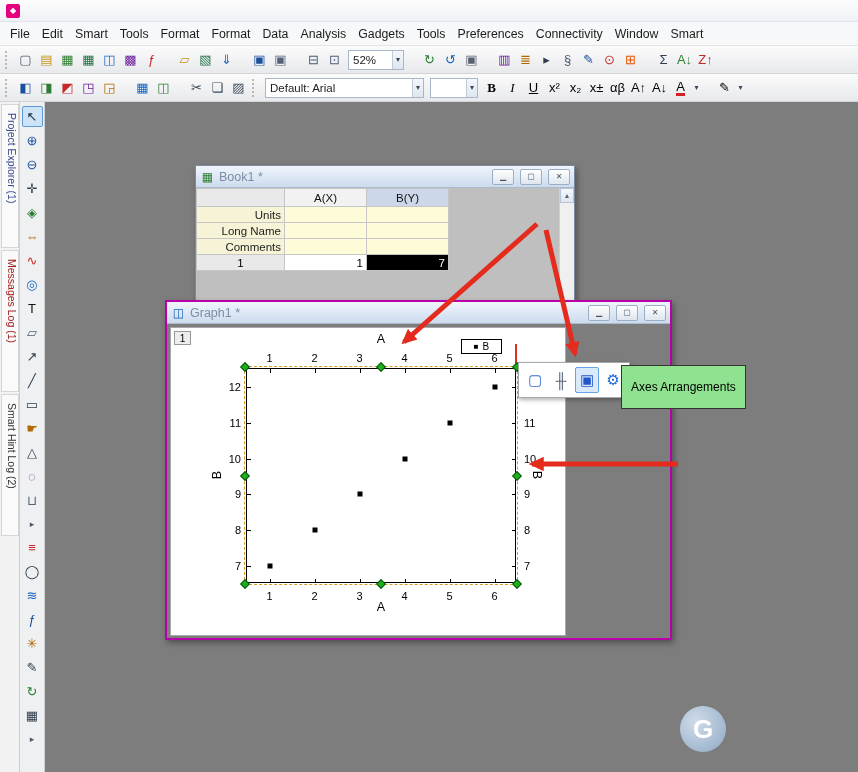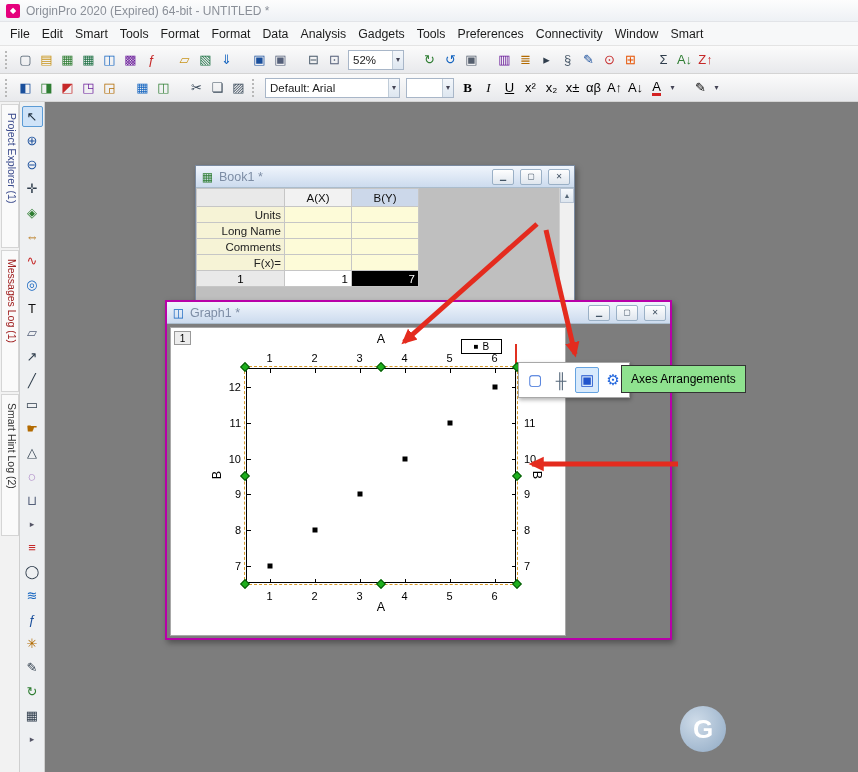--- a/index.html
+++ b/index.html
@@ -15,21 +15,21 @@
 .toolbar{position:absolute;left:0;width:858px;height:28px;background:linear-gradient(#fbfbfb,#e8e9ec);border-bottom:1px solid #d4d4d4;display:flex;align-items:center;padding-left:2px;z-index:60;}
 #toolbar1{top:46px;}
 #toolbar2{top:74px;}
 .grip{width:6px;height:18px;border-left:2px dotted #b8b8b8;margin:0 4px 0 3px;flex:none;}
 .iconlist{display:flex;align-items:center;}
 .tbtn{width:21px;height:21px;display:flex;align-items:center;justify-content:center;border:1px solid transparent;border-radius:2px;flex:none;}
 .tbtn .glyph{font-size:13px;line-height:1;white-space:nowrap;}
 .combo{height:20px;background:#fff;border:1px solid #a8b6c8;display:flex;align-items:center;font-size:11.5px;padding-left:4px;margin:0 3px;flex:none;color:#222;}
 .combo .caret{margin-left:auto;font-size:8px;color:#445;background:linear-gradient(#f4f7fb,#dde6f0);height:100%;display:flex;align-items:center;padding:0 3px;border-left:1px solid #c0ccd8;}
 .combo.zoom{width:56px;}
-.combo.font{width:135px;}
+.combo.font{width:159px;}
 .combo.size{width:48px;}
 .fmt[data-variant="b"] .glyph{font-weight:bold;font-family:"Liberation Serif",serif;}
 .fmt[data-variant="i"] .glyph{font-style:italic;font-family:"Liberation Serif",serif;}
 .fmt[data-variant="u"] .glyph{text-decoration:underline;}
 .fmt[data-variant="color"] .glyph{border-bottom:3px solid #d42222;}
 .fmt[data-variant="caret"]{width:11px;}
 .fmt[data-variant="caret"] .glyph{font-size:8px;color:#445;}
 
 
 .workspace{position:absolute;left:0;top:102px;width:858px;height:670px;background:#7d7d7d;overflow:hidden;}
@@ -46,21 +46,21 @@
 .win-icon{width:15px;height:15px;font-size:12px;display:flex;align-items:center;justify-content:center;flex:none;}
 .win-btn{width:22px;height:16px;background:linear-gradient(#fefefe,#dfe6ee);border:1px solid #9ab0c6;border-radius:2px;font-size:8px;display:flex;align-items:center;justify-content:center;color:#456;margin-left:2px;flex:none;}
 .win-content{position:absolute;left:0;right:0;top:22px;bottom:0;background:#bfbfbf;overflow:hidden;}
 
 
 #book1{left:195px;top:63px;width:380px;height:185px;z-index:1;}
 .sheet{border-collapse:collapse;font-size:11.5px;table-layout:fixed;}
 .sheet td,.sheet th{border:1px solid #c6c6c6;height:16px;padding:0 3px;font-weight:normal;overflow:hidden;white-space:nowrap;}
 .sheet tr:first-child td,.sheet tr:first-child th{height:18px;}
 .corner{width:88px;background:#e9e9e9;}
-.colhead{width:67px;background:#f2f2f2;text-align:center;color:#111;}
+.colhead{width:82px;background:#f2f2f2;text-align:center;color:#111;}
 .colhead.sel{background:#ccd8ea;}
 .rowlab{background:#f6f3d6;text-align:right;color:#222;}
 .ycell{background:#fdfbd8;}
 .rowidx{background:#e9e9e9;text-align:center;}
 .acell{background:#ffffff;text-align:right;}
 .bcell{background:#000000;color:#fff;text-align:right;}
 .vscroll{position:absolute;right:0;top:0;bottom:0;width:15px;background:#f0f0f0;border-left:1px solid #d0d0d0;}
 .scroll-btn{height:15px;background:linear-gradient(#f6f9fc,#dde5ee);border:1px solid #b8c4d4;font-size:7px;color:#567;display:flex;align-items:center;justify-content:center;}
 .scroll-btn.bottom{position:absolute;bottom:0;left:0;right:0;}
 
@@ -87,37 +87,36 @@
 .axis-title.left{left:46px;top:147px;transform:translate(-50%,-50%) rotate(-90deg);}
 .axis-title.right{left:366px;top:147px;transform:translate(-50%,-50%) rotate(90deg);}
 .legend{position:absolute;left:290px;top:11px;width:41px;height:15px;border:1px solid #000;background:#fff;display:flex;align-items:center;justify-content:center;gap:4px;font-size:10px;}
 .legend .mk{font-size:8px;line-height:1;}
 .red-line{position:absolute;left:344px;top:16px;width:2px;height:24px;background:#e03020;}
 
 
 .mini-toolbar{position:absolute;left:518px;top:260px;height:36px;background:#fff;border:1px solid #a8a8a8;box-shadow:1px 2px 4px rgba(0,0,0,.3);display:flex;align-items:center;padding:0 4px;gap:2px;z-index:20;}
 .mini-btn{width:24px;height:26px;display:flex;align-items:center;justify-content:center;border:1px solid transparent;border-radius:2px;}
 .mini-btn .glyph{font-size:15px;}
-.tooltip{position:absolute;left:621px;top:263px;height:28px;background:#8fe28f;border:1px solid #333;display:flex;align-items:center;padding:0 9px;font-size:12px;color:#000;z-index:21;white-space:nowrap;text-align:center;}
+.tooltip{position:absolute;left:621px;top:263px;height:44px;background:#8fe28f;border:1px solid #333;display:flex;align-items:center;padding:0 9px;font-size:12px;color:#000;z-index:21;white-space:nowrap;text-align:center;}
 
 
 .arrows{position:absolute;left:0;top:0;width:858px;height:670px;z-index:30;pointer-events:none;}
 .arrows line{stroke:#e42b1e;stroke-width:5;marker-end:url(#ah);}
 .watermark{position:absolute;left:680px;top:604px;display:flex;align-items:center;gap:8px;z-index:5;}
 .wm-logo{width:46px;height:46px;border-radius:50%;background:radial-gradient(circle at 35% 35%,#cfdce9,#8fa9c4);color:#fff;font-size:26px;font-weight:bold;display:flex;align-items:center;justify-content:center;}
 .wm-text{display:flex;flex-direction:column;line-height:1.15;}
 .wm-site{font-size:21px;font-weight:bold;color:#5b86c2;}
 .wm-url{font-size:14px;color:#e09a40;}
 </style>
 </head>
 <body>
 
 <div class="titlebar">
   <span class="app-icon">◆</span>
-  <span class="title-text">OriginPro 2020 (Expired) 64-bit - UNTITLED *</span>
 </div>
 
 <div class="menubar">
   <span class="menu-item">File</span>
     <span class="menu-item">Edit</span>
     <span class="menu-item">Smart</span>
     <span class="menu-item">Tools</span>
     <span class="menu-item">Format</span>
     <span class="menu-item">Format</span>
     <span class="menu-item">Data</span>
@@ -507,25 +506,20 @@
           <td class="ycell"></td>
           <td class="ycell"></td>
         </tr>
         <tr>
           <td class="rowlab">Long Name</td>
           <td class="ycell"></td>
           <td class="ycell"></td>
         </tr>
         <tr>
           <td class="rowlab">Comments</td>
-          <td class="ycell"></td>
-          <td class="ycell"></td>
-        </tr>
-        <tr>
-          <td class="rowlab">F(x)=</td>
           <td class="ycell"></td>
           <td class="ycell"></td>
         </tr>
         <tr>
           <td class="rowidx">1</td>
           <td class="acell">1</td>
           <td class="bcell">7</td>
         </tr>
       </tbody>
         </table>

